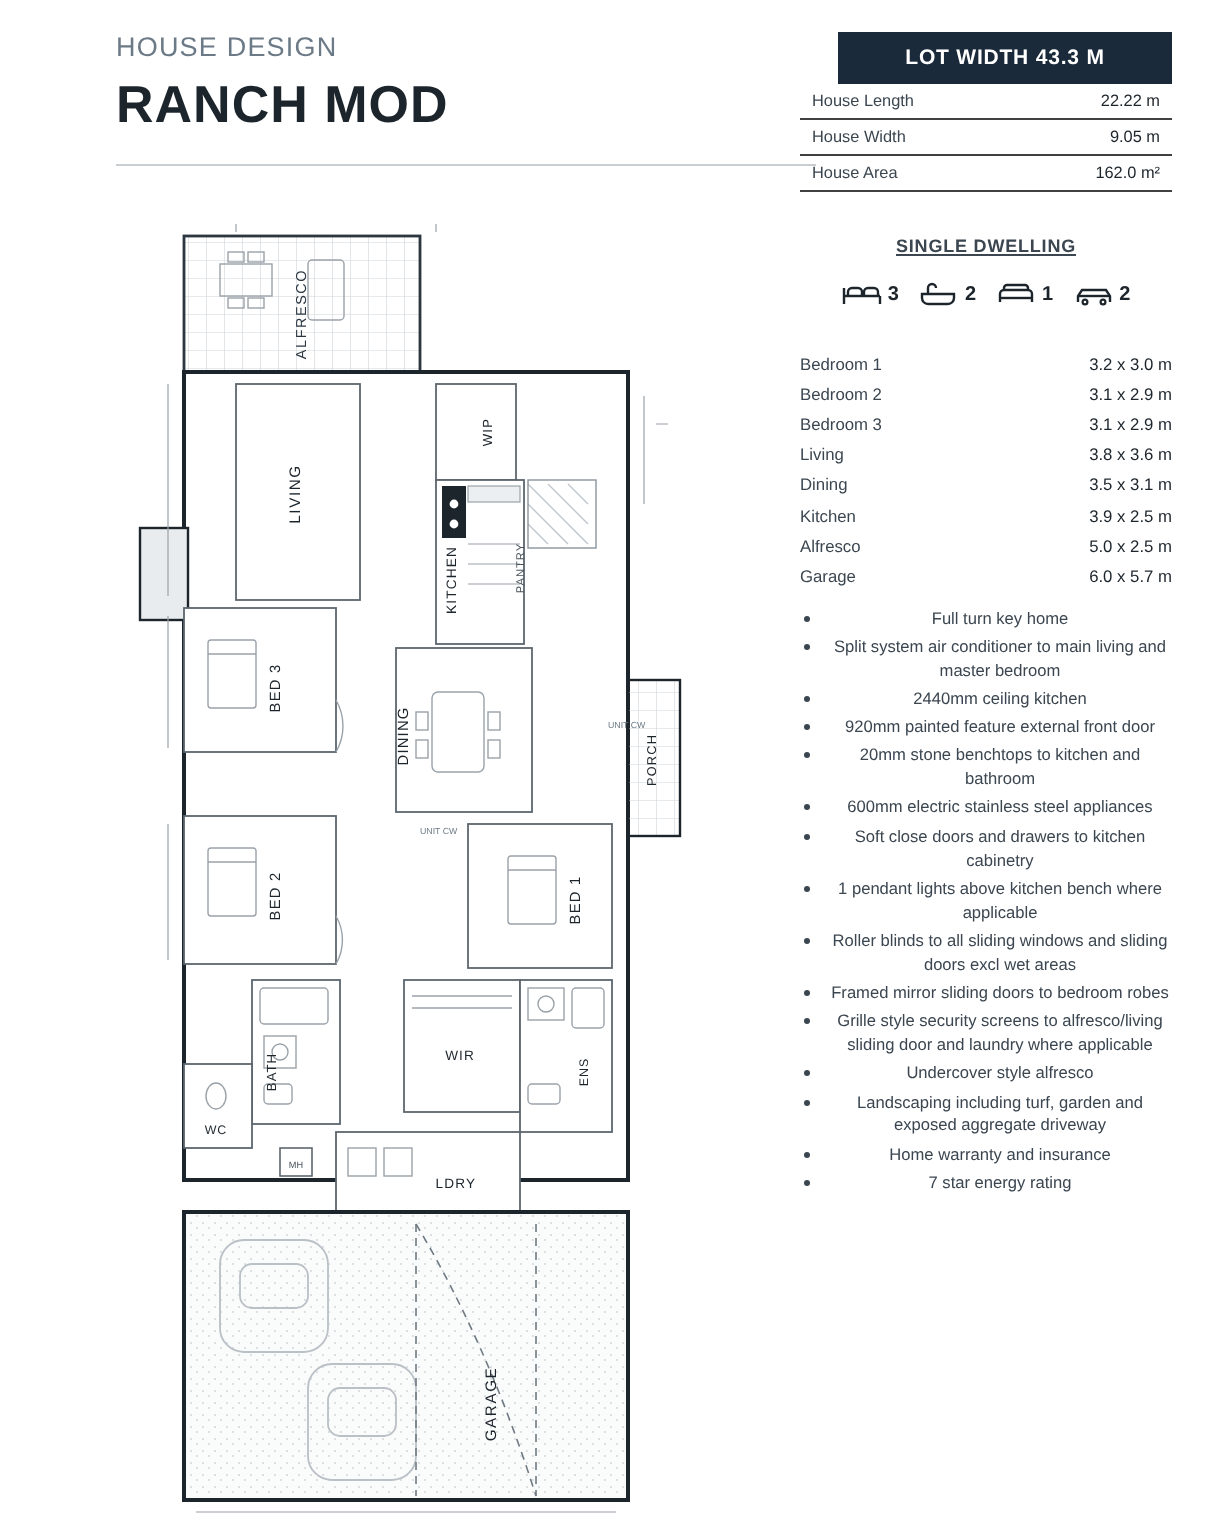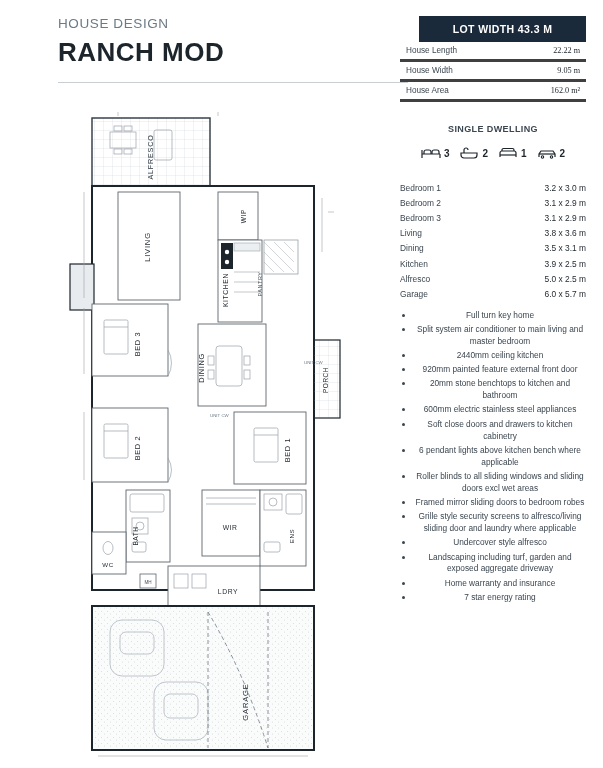--- a/index.html
+++ b/index.html
@@ -57,31 +57,32 @@
     letter-spacing: 0.4px;
     padding: 7px 4px;
     margin-left: 19px;
   }
   table.spec {
     width: 100%;
     border-collapse: collapse;
     font-size: 8.2px;
     color: #3b4650;
   }
-  table.spec tr { border-bottom: 3px solid #404040; }
+  table.spec tr { border-bottom: 1px solid #404040; }
   table.spec td { padding: 4px 6px; }
-  table.spec td.val { text-align: right; color: #1d252c; font-family: Liberation Serif, serif; }
+  table.spec td.val { text-align: right; color: #1d252c; }
 
   .single-dwelling {
     text-align: center;
     font-size: 9px;
     font-weight: 700;
     color: #3b4650;
     letter-spacing: 0.4px;
     margin-top: 22px;
+    text-decoration: underline;
   }
 
   .icon-row {
     display: flex;
     justify-content: center;
     gap: 10px;
     margin-top: 12px;
   }
   .icon-item {
     display: flex;
@@ -246,21 +247,21 @@
   </div>
 
   <ul class="inclusions-list">
     <li>Full turn key home</li>
     <li>Split system air conditioner to main living and master bedroom</li>
     <li>2440mm ceiling kitchen</li>
     <li>920mm painted feature external front door</li>
     <li>20mm stone benchtops to kitchen and bathroom</li>
     <li>600mm electric stainless steel appliances</li>
     <li>Soft close doors and drawers to kitchen cabinetry</li>
-    <li>6 pendant lights above kitchen bench where applicable</li>
+    <li>1 pendant lights above kitchen bench where applicable</li>
     <li>Roller blinds to all sliding windows and sliding doors excl wet areas</li>
     <li>Framed mirror sliding doors to bedroom robes</li>
     <li>Grille style security screens to alfresco/living sliding door and laundry where applicable</li>
     <li>Undercover style alfresco</li>
     <li>Landscaping including turf, garden and exposed aggregate driveway</li>
     <li>Home warranty and insurance</li>
     <li>7 star energy rating</li>
   </ul>
 </div>
 

